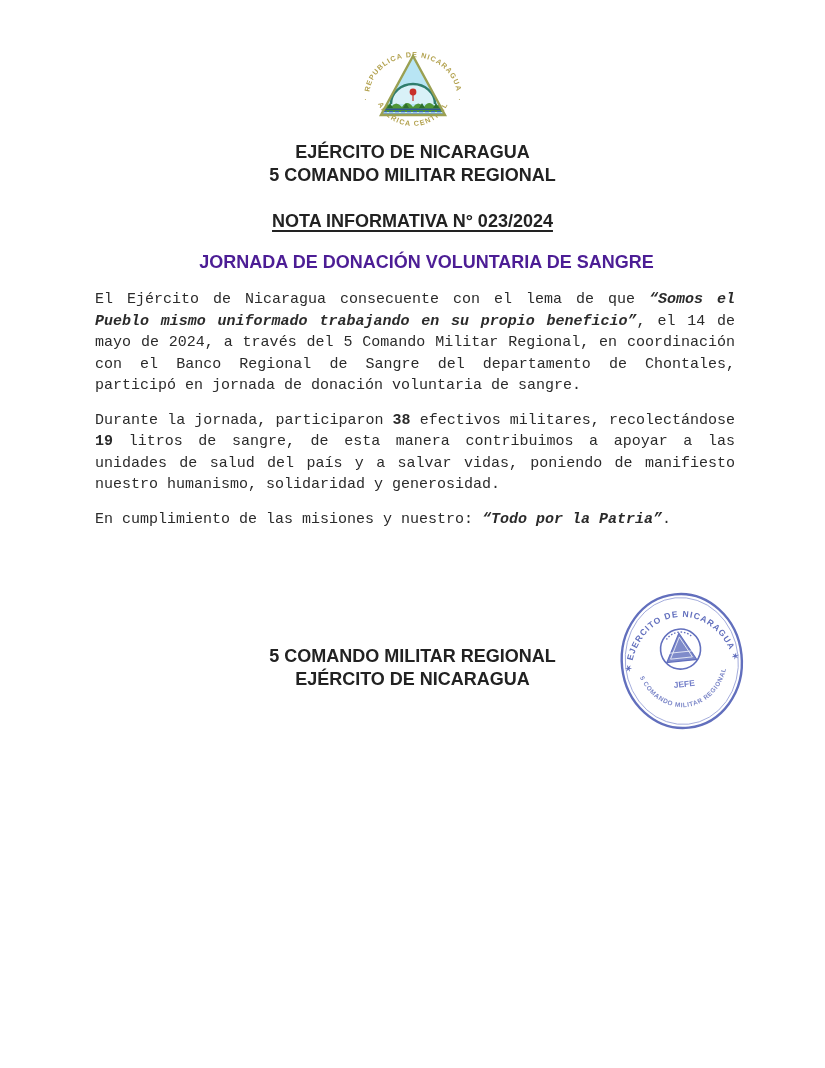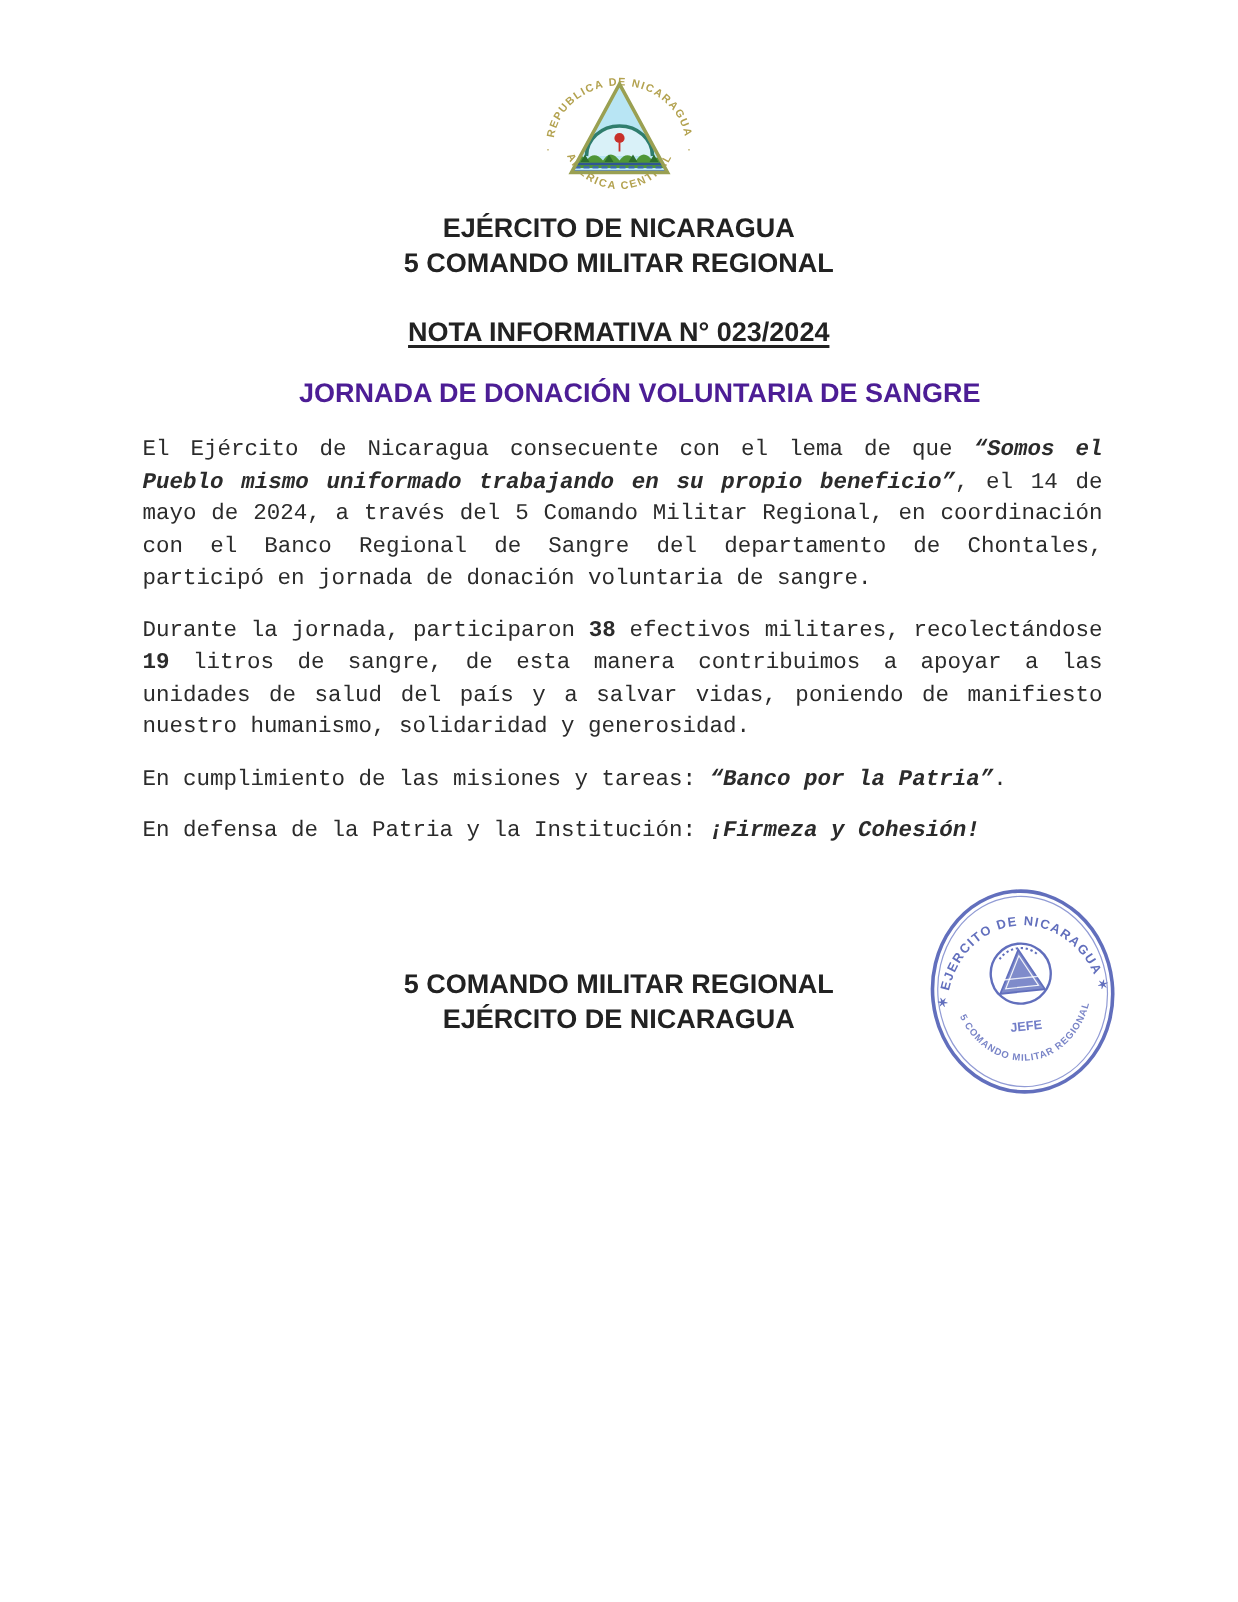--- a/index.html
+++ b/index.html
@@ -151,22 +151,21 @@
 
   <div class="note-title">
     <span>NOTA INFORMATIVA N° 023/2024</span>
   </div>
 
   <div class="subject-title">JORNADA DE DONACIÓN VOLUNTARIA DE SANGRE</div>
 
   <div class="body-text">
       <p class="para"><span class="seg-normal">El Ejército de Nicaragua consecuente con el lema de que </span><span class="seg-bold-italic">“Somos el Pueblo mismo uniformado trabajando en su propio beneficio”</span><span class="seg-normal">, el 14 de mayo de 2024, a través del 5 Comando Militar Regional, en coordinación con el Banco Regional de Sangre del departamento de Chontales, participó en jornada de donación voluntaria de sangre.</span></p>
       <p class="para"><span class="seg-normal">Durante la jornada, participaron </span><span class="seg-bold">38</span><span class="seg-normal"> efectivos militares, recolectándose </span><span class="seg-bold">19</span><span class="seg-normal"> litros de sangre, de esta manera contribuimos a apoyar a las unidades de salud del país y a salvar vidas, poniendo de manifiesto nuestro humanismo, solidaridad y generosidad.</span></p>
-      <p class="para"><span class="seg-normal">En cumplimiento de las misiones y tareas: </span><span class="seg-bold-italic">“Banco por la Patria”</span><span class="seg-normal">.</span></p>
-      <p class="para"><span class="seg-normal">En defensa de la Patria y la Institución: </span><span class="seg-bold-italic">¡Firmeza y Cohesión!</span></p>
+      <p class="para"><span class="seg-normal">En cumplimiento de las misiones y nuestro: </span><span class="seg-bold-italic">“Todo por la Patria”</span><span class="seg-normal">.</span></p>
     </div>
 
   <div class="footer-block">
     <div>5 COMANDO MILITAR REGIONAL</div>
     <div>EJÉRCITO DE NICARAGUA</div>
   </div>
 
   <div class="stamp">
     <svg width="140" height="150" viewBox="0 0 140 150">
       <defs>

